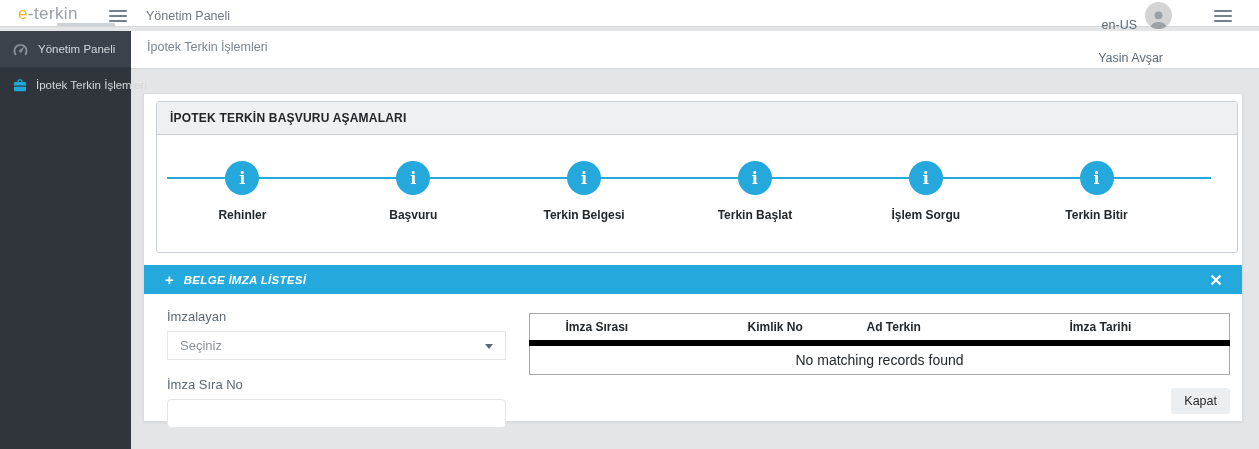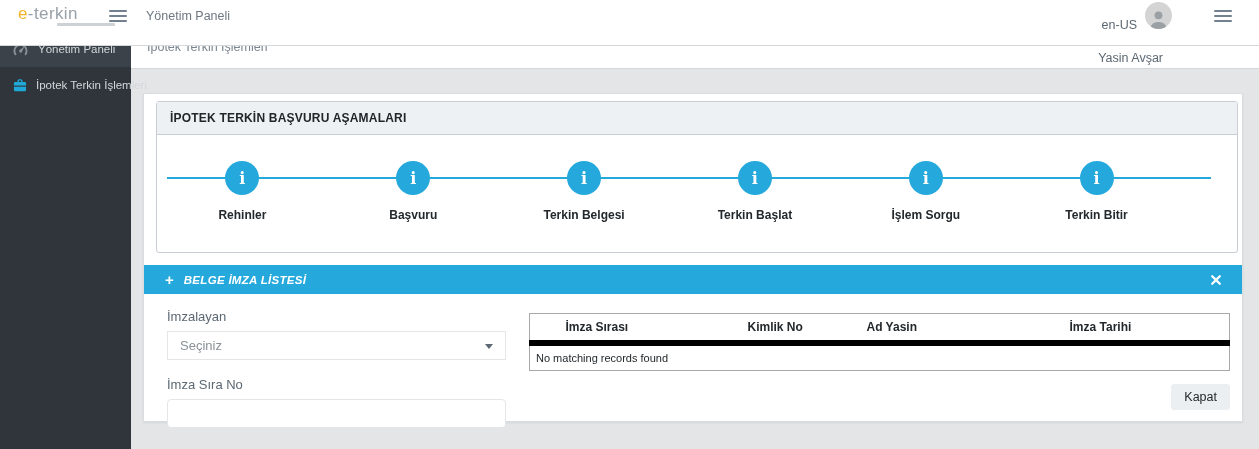--- a/index.html
+++ b/index.html
@@ -4,21 +4,21 @@
 <style>
   * { margin:0; padding:0; box-sizing:border-box; }
   html,body { width:1259px; height:449px; }
   body {
     position:relative; overflow:hidden;
     background:#e4e5e6;
     font-family:"Liberation Sans", sans-serif;
     -webkit-font-smoothing:antialiased;
   }
   
-  .navbar { position:absolute; top:0; left:0; width:100%; height:46px;
+  .navbar { position:absolute; top:0; left:0; width:100%; height:27px;
     background:#fff; border-bottom:1px solid #d4d8db; z-index:10; }
   .logo { position:absolute; left:18px; top:4px; font-size:17px; letter-spacing:.4px; }
   .logo .accent { color:#f3b329; }
   .logo .rest { color:#99a1a8; }
   .logo-tagline { position:absolute; left:57px; top:23px; width:58px; height:3px;
     background:#ccd1d5; border-radius:1px; }
   .burger { display:flex; flex-direction:column; gap:3px; width:18px; cursor:pointer; }
   .burger span { height:2px; background:#73818f; border-radius:1px; }
   .burger-left { position:absolute; left:109px; top:10px; }
   .burger-right { position:absolute; right:27px; top:10px; }
@@ -72,21 +72,21 @@
     border-left:4px solid transparent; border-right:4px solid transparent; border-top:5px solid #5c6873; }
   .inp { width:100%; height:29px; border:1px solid #e4e7ea; border-radius:4px; padding:0 12px;
     font-size:13px; color:#23282c; font-family:inherit; outline:none; }
   .table-col { flex:1; margin-left:23px; margin-top:7px; }
   table.sig { width:100%; border-collapse:collapse; border:1px solid #a8a8a8; }
   table.sig th { font-size:12px; font-weight:bold; color:#23282c; text-align:left;
     padding:6px 8px; border-bottom:6px solid #000000; cursor:default; }
   table.sig th:nth-child(1){ width:4%; } table.sig th:nth-child(2){ width:26%; }
   table.sig th:nth-child(3){ width:17%; } table.sig th:nth-child(4){ width:29%; }
   table.sig th:nth-child(5){ width:24%; }
-  table.sig td { font-size:11px; color:#23282c; text-align:left; padding:6px; }
+  table.sig td { font-size:14px; color:#23282c; text-align:center; padding:6px; }
   .actions { display:flex; justify-content:flex-end; margin-top:13px; }
   .btn-light { background:#eceff1; color:#23282c; border:none; border-radius:3px;
     padding:6px 13px; font-size:12.5px; font-family:inherit; cursor:pointer; }
 </style>
 </head>
 <body>
 
 <div class="navbar">
   <div class="logo"><span class="accent">e</span><span class="rest">-terkin</span></div>
   <div class="logo-tagline"></div>
@@ -203,21 +203,21 @@
         <input class="inp" type="text" value="" style="">
       </div>
 
       <div class="table-col">
         <table class="sig">
           <thead>
             <tr>
               <th></th>
               <th>İmza Sırası</th>
               <th>Kimlik No</th>
-              <th>Ad Yasin</th>
+              <th>Ad Terkin</th>
               <th>İmza Tarihi</th>
             </tr>
           </thead>
           <tbody>
             <tr>
               <td colspan="5">No matching records found</td>
             </tr>
           </tbody>
         </table>
         <div class="actions">

